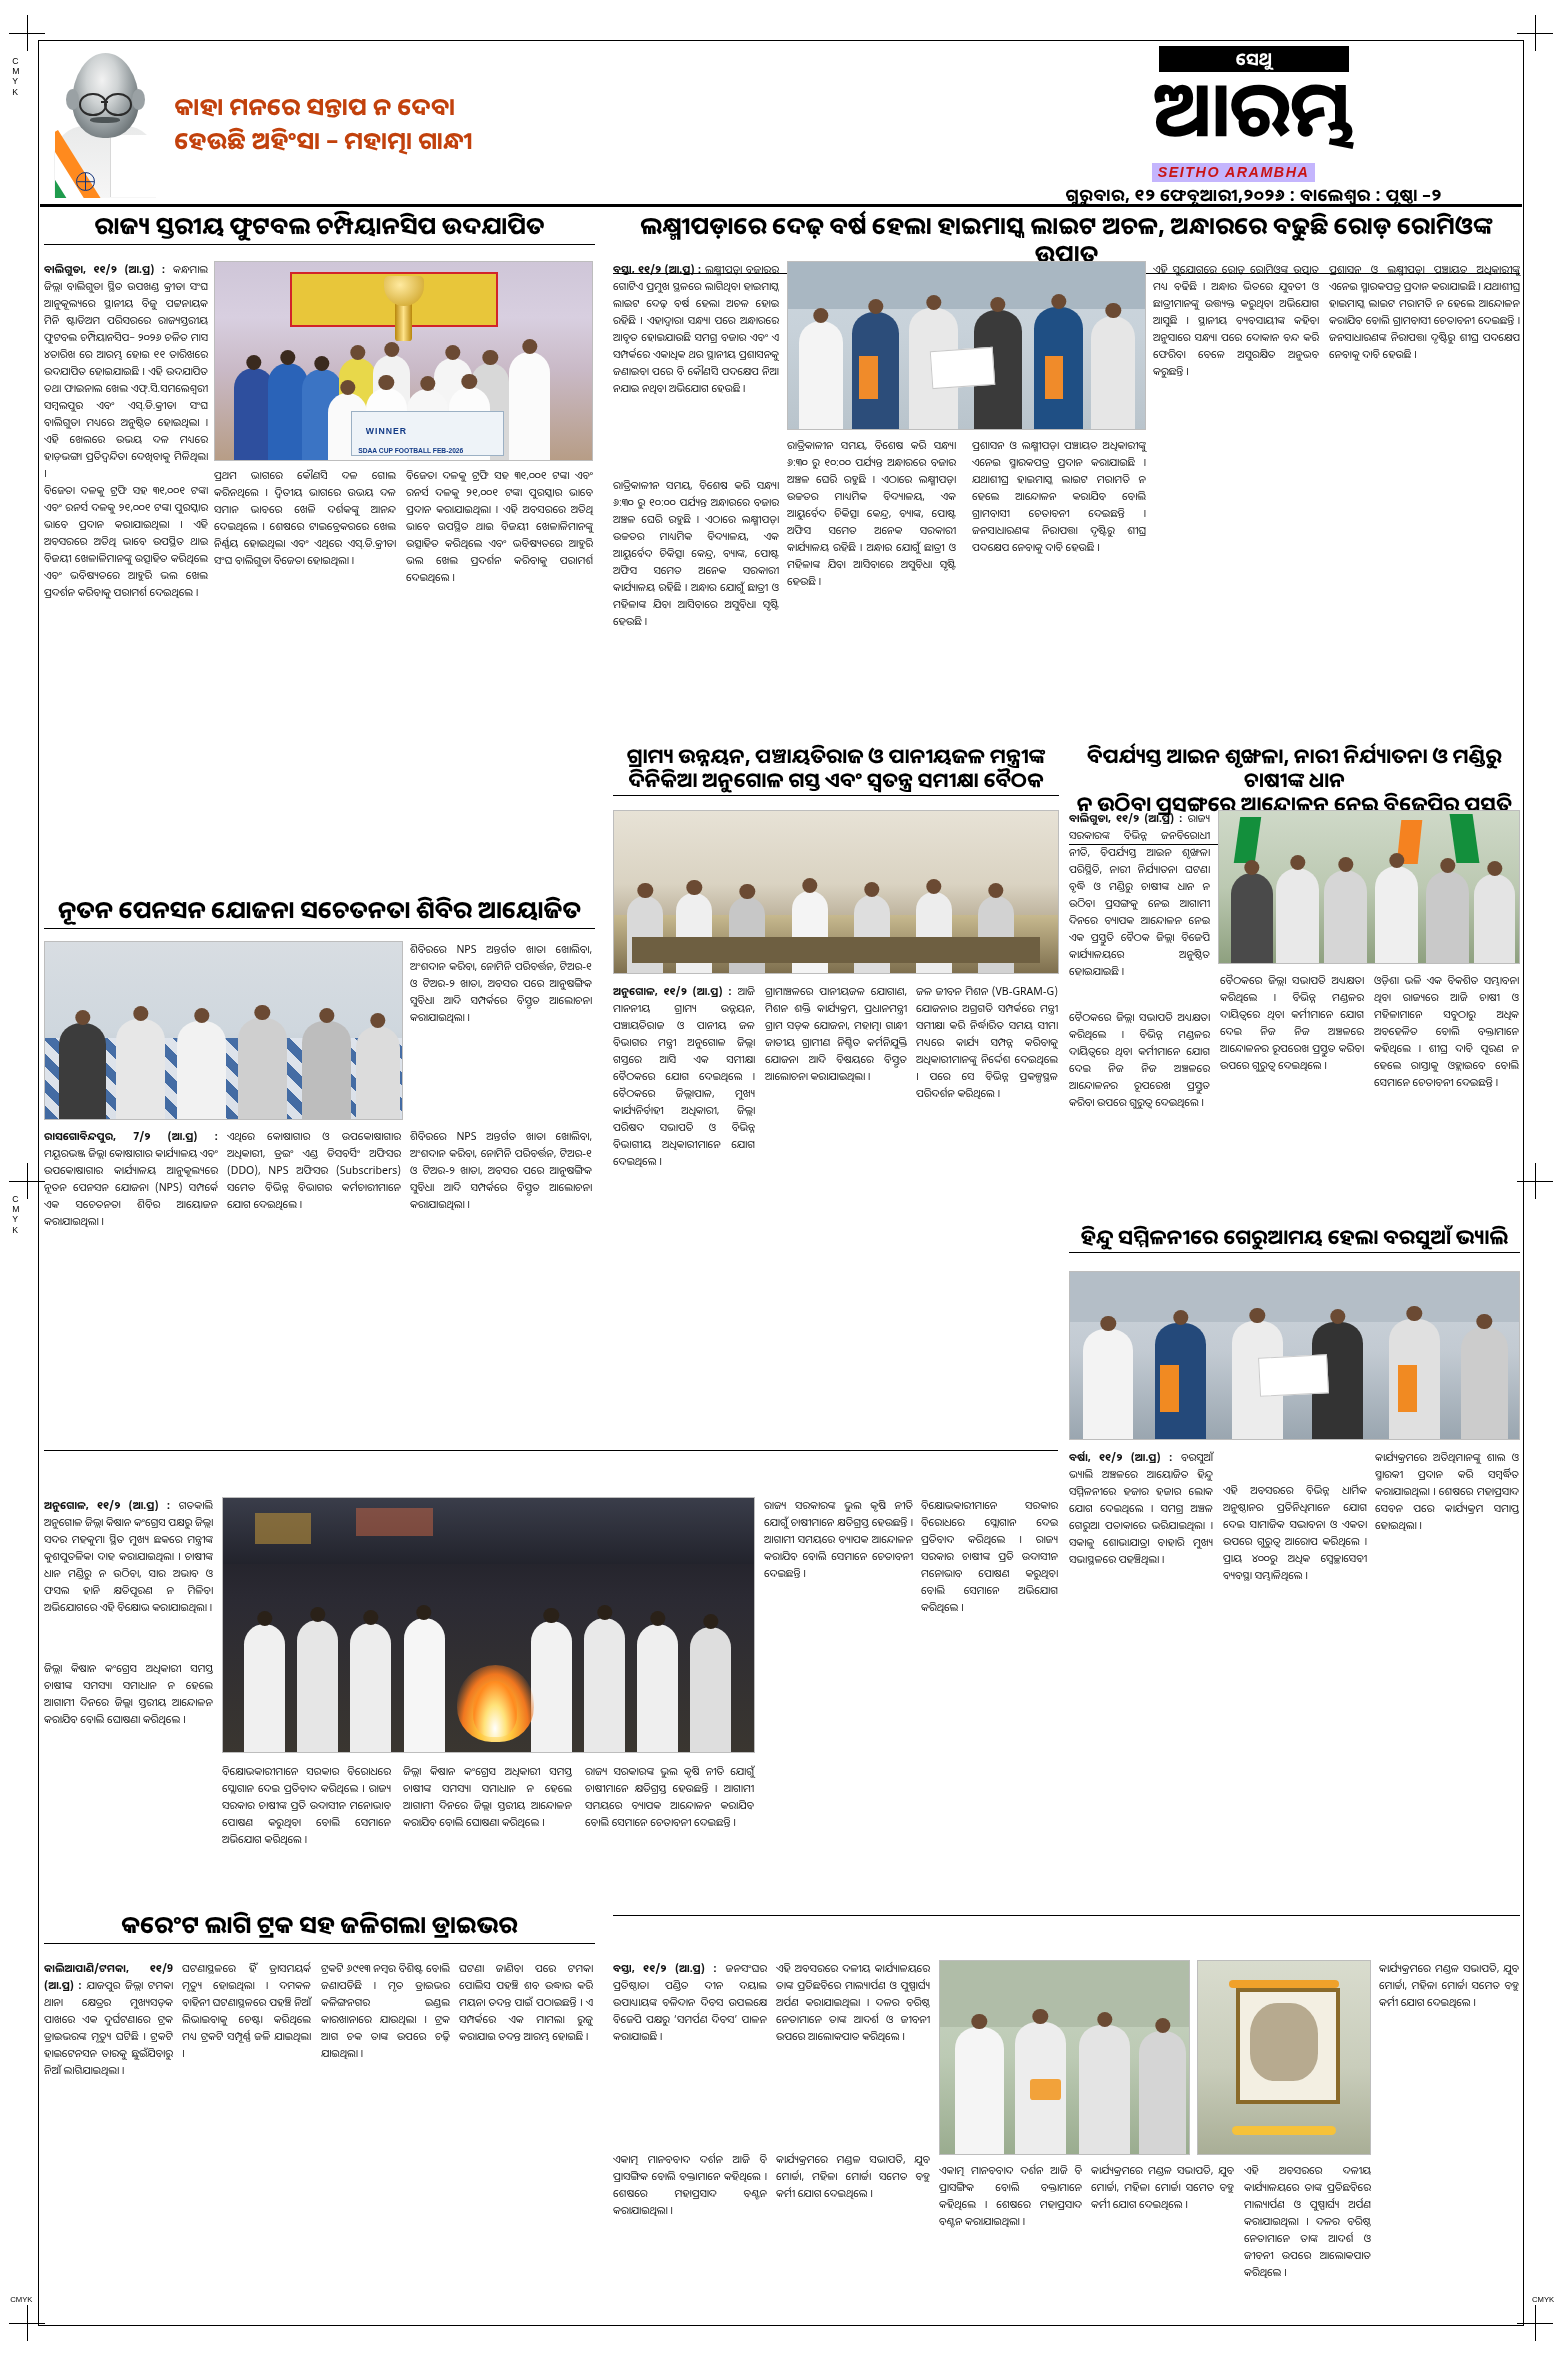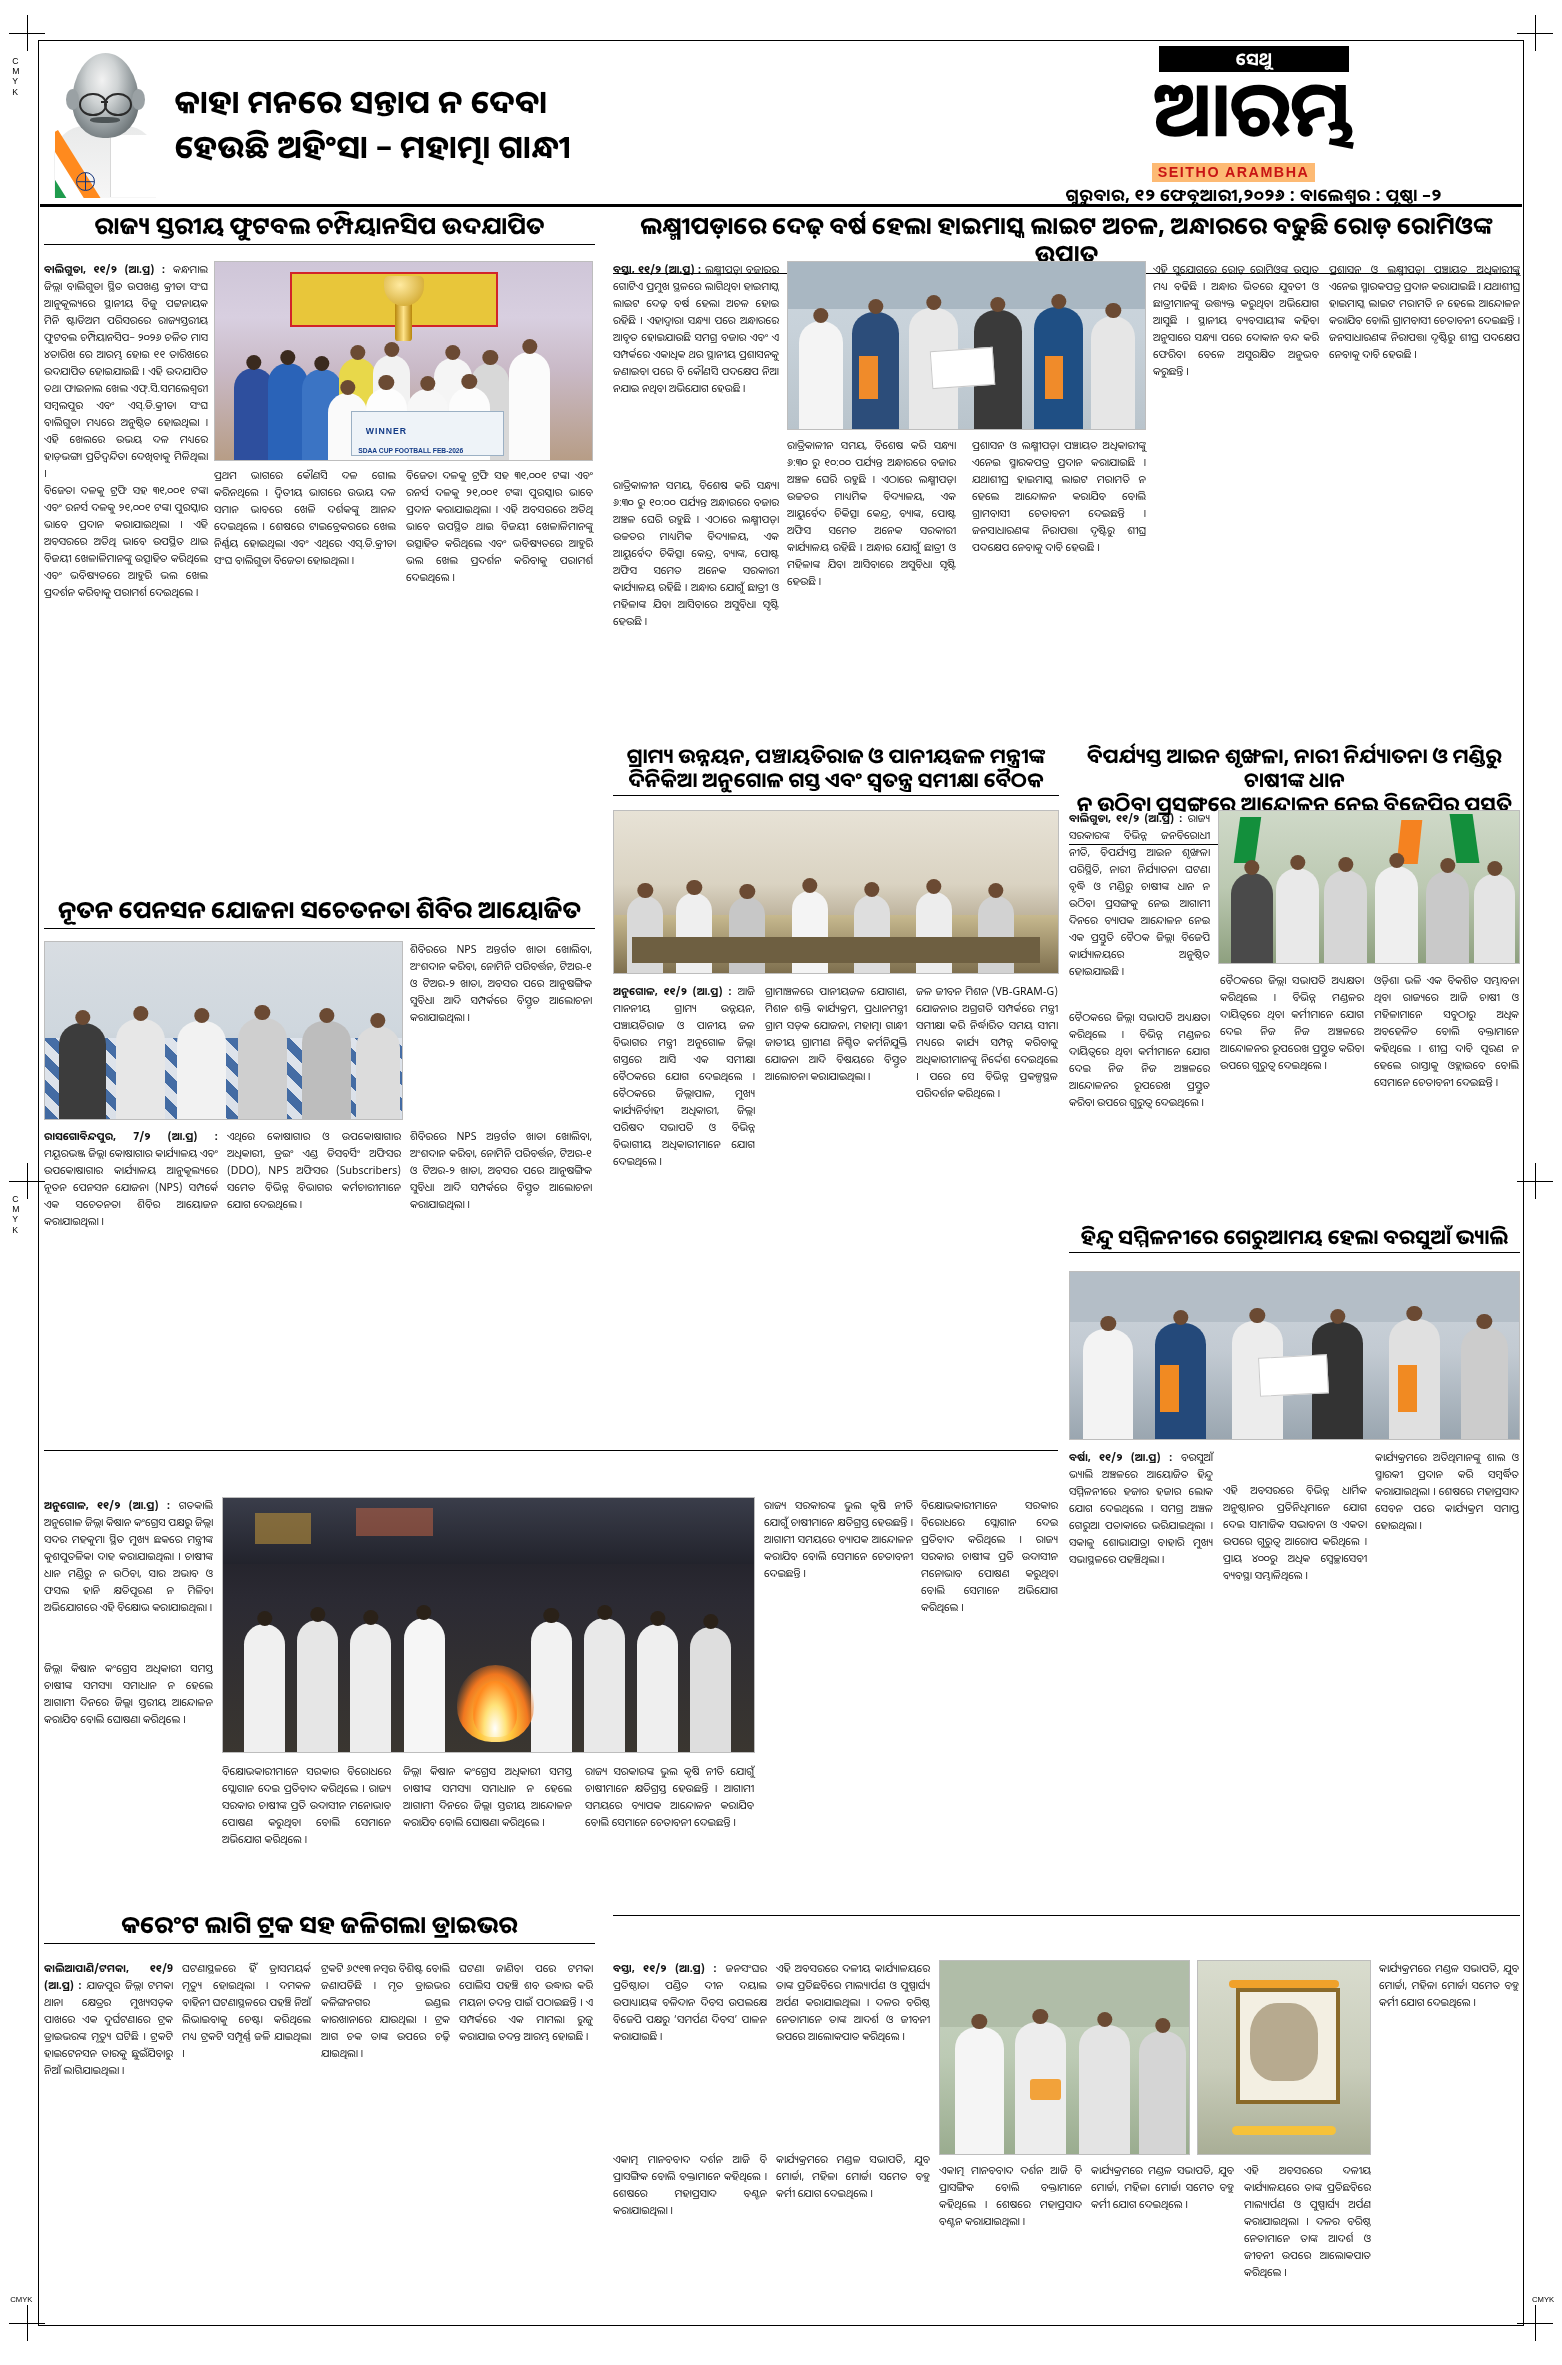--- a/index.html
+++ b/index.html
@@ -65,39 +65,39 @@
   .g-flag i.s3{background:#1f9b4d;left:-13.3px;top:29px;}
   .g-chakra{position:absolute;left:20.5px;top:42px;width:17.4px;height:17.4px;border:1.5px solid #12327a;border-radius:50%;}
   .g-chakra:before,.g-chakra:after{content:"";position:absolute;left:50%;top:0;width:1px;height:100%;background:#12327a;margin-left:-0.5px;}
   .g-chakra:after{transform:rotate(90deg);}
   .g-shawl{position:absolute;left:60px;top:86px;width:47px;height:62px;background:#ffffff;
     border-left:1.5px solid #d8d8d8;}
 
   .quote{flex:1 1 auto;}
   .quote .qline{
     font-family:"Noto Sans Oriya","DejaVu Sans", sans-serif;
-    font-weight:700;font-size:32px;line-height:1.42;color:#000000;letter-spacing:0.3px;
+    font-weight:700;font-size:24px;line-height:1.42;color:#c2410c;letter-spacing:0.3px;
   }
 
   .logo-block{position:absolute;right:12.3px;top:3.1px;width:512px;height:159px;}
   .seitho{
     margin:2px auto 0;width:190px;background:#000;color:#fff;text-align:center;
     font-family:"Noto Sans Oriya","DejaVu Sans", sans-serif;
     font-weight:700;font-size:17.4px;line-height:1.25;padding:1.5px 0 2.6px;
   }
   .arambha{
     text-align:center;
     font-family:"Noto Sans Oriya","DejaVu Sans", sans-serif;
     font-weight:700;font-size:77px;line-height:0.96;color:#000;
     margin-top:-2px;letter-spacing:-1px;
   }
   .romanized{
     position:absolute;left:154px;top:119px;
-    background:#fdba74;color:#c81414;
-    font-family:"Liberation Sans", sans-serif;font-weight:700;
+    background:#c4b5fd;color:#c81414;
+    font-family:"Liberation Sans", sans-serif;font-weight:700;font-style:italic;
     font-size:14.3px;letter-spacing:1.5px;padding:1px 6.1px 1.5px;
   }
   .dateline{
     position:absolute;left:0;right:0;top:139px;text-align:center;
     font-family:"Noto Sans Oriya","DejaVu Sans", sans-serif;
     font-weight:700;font-size:17px;color:#000;letter-spacing:0.5px;
   }
 
   
   .hl{

